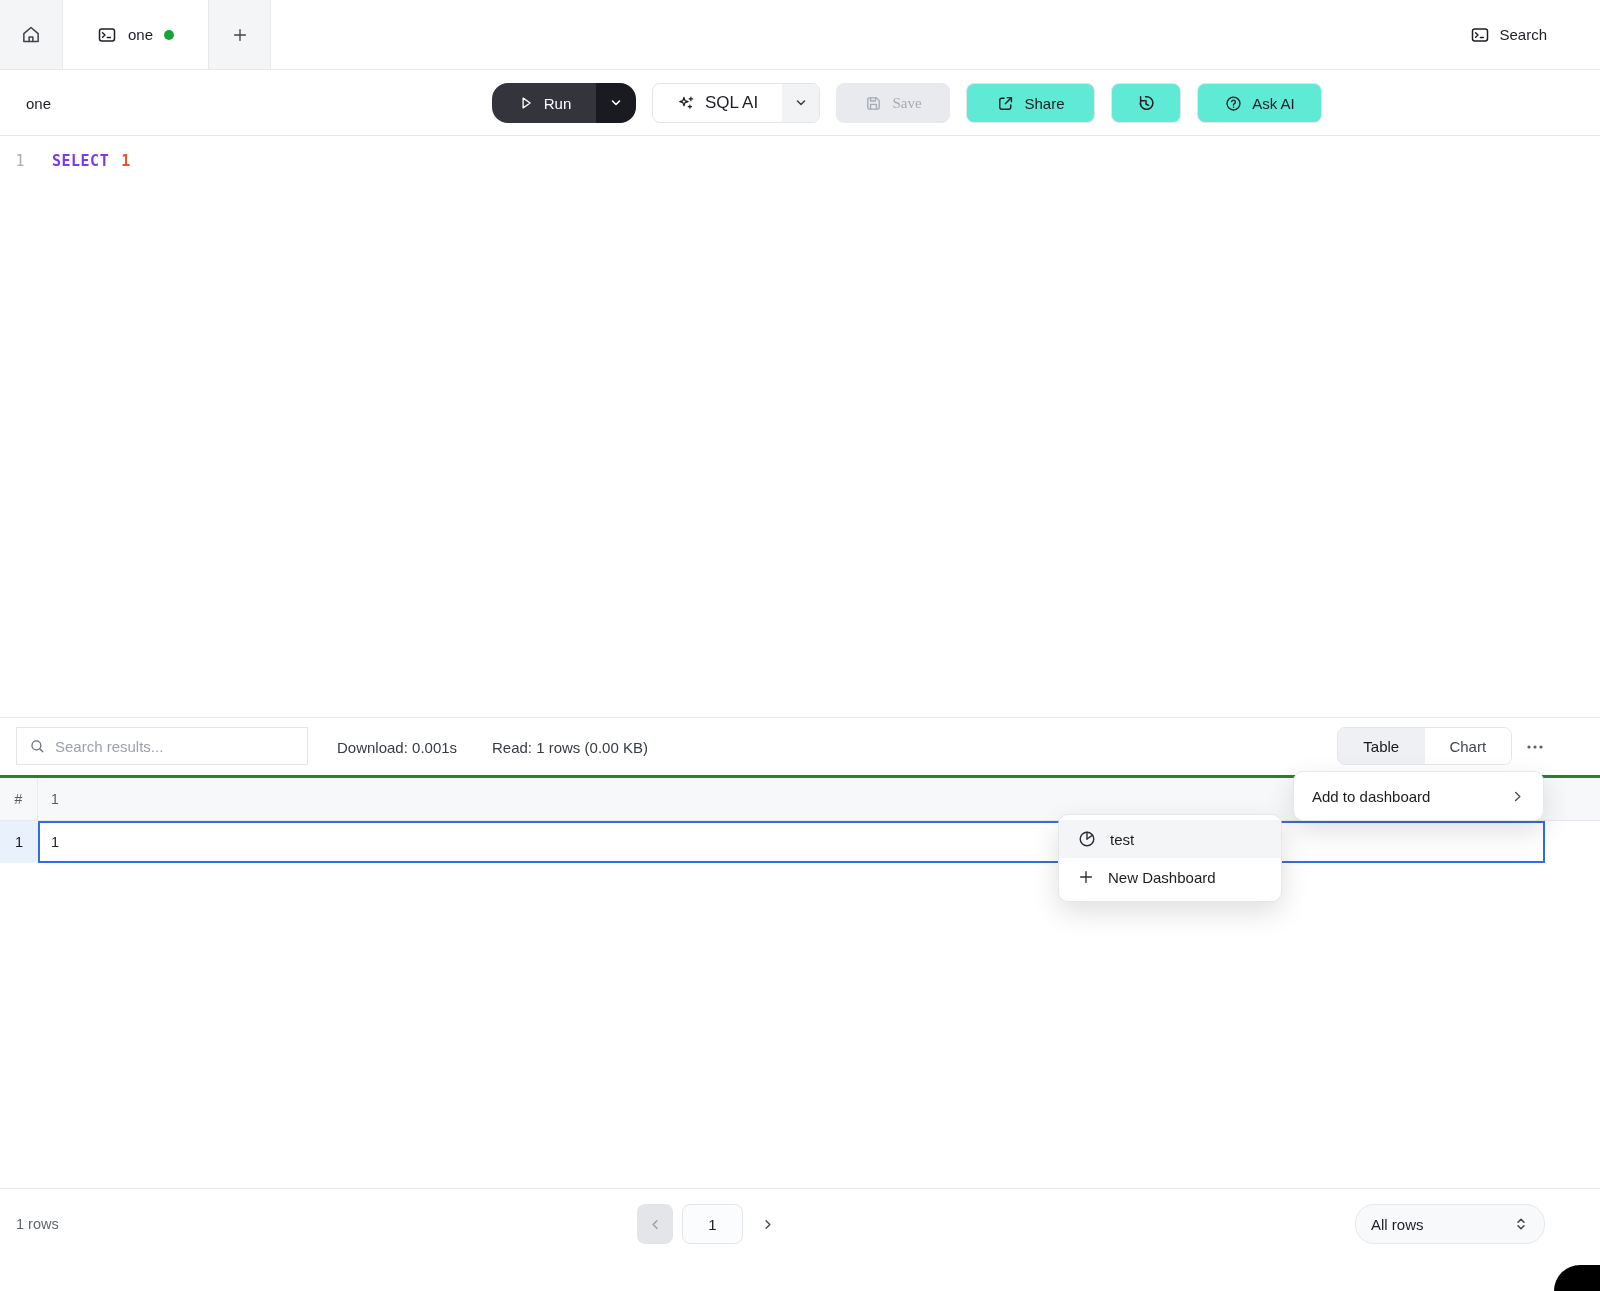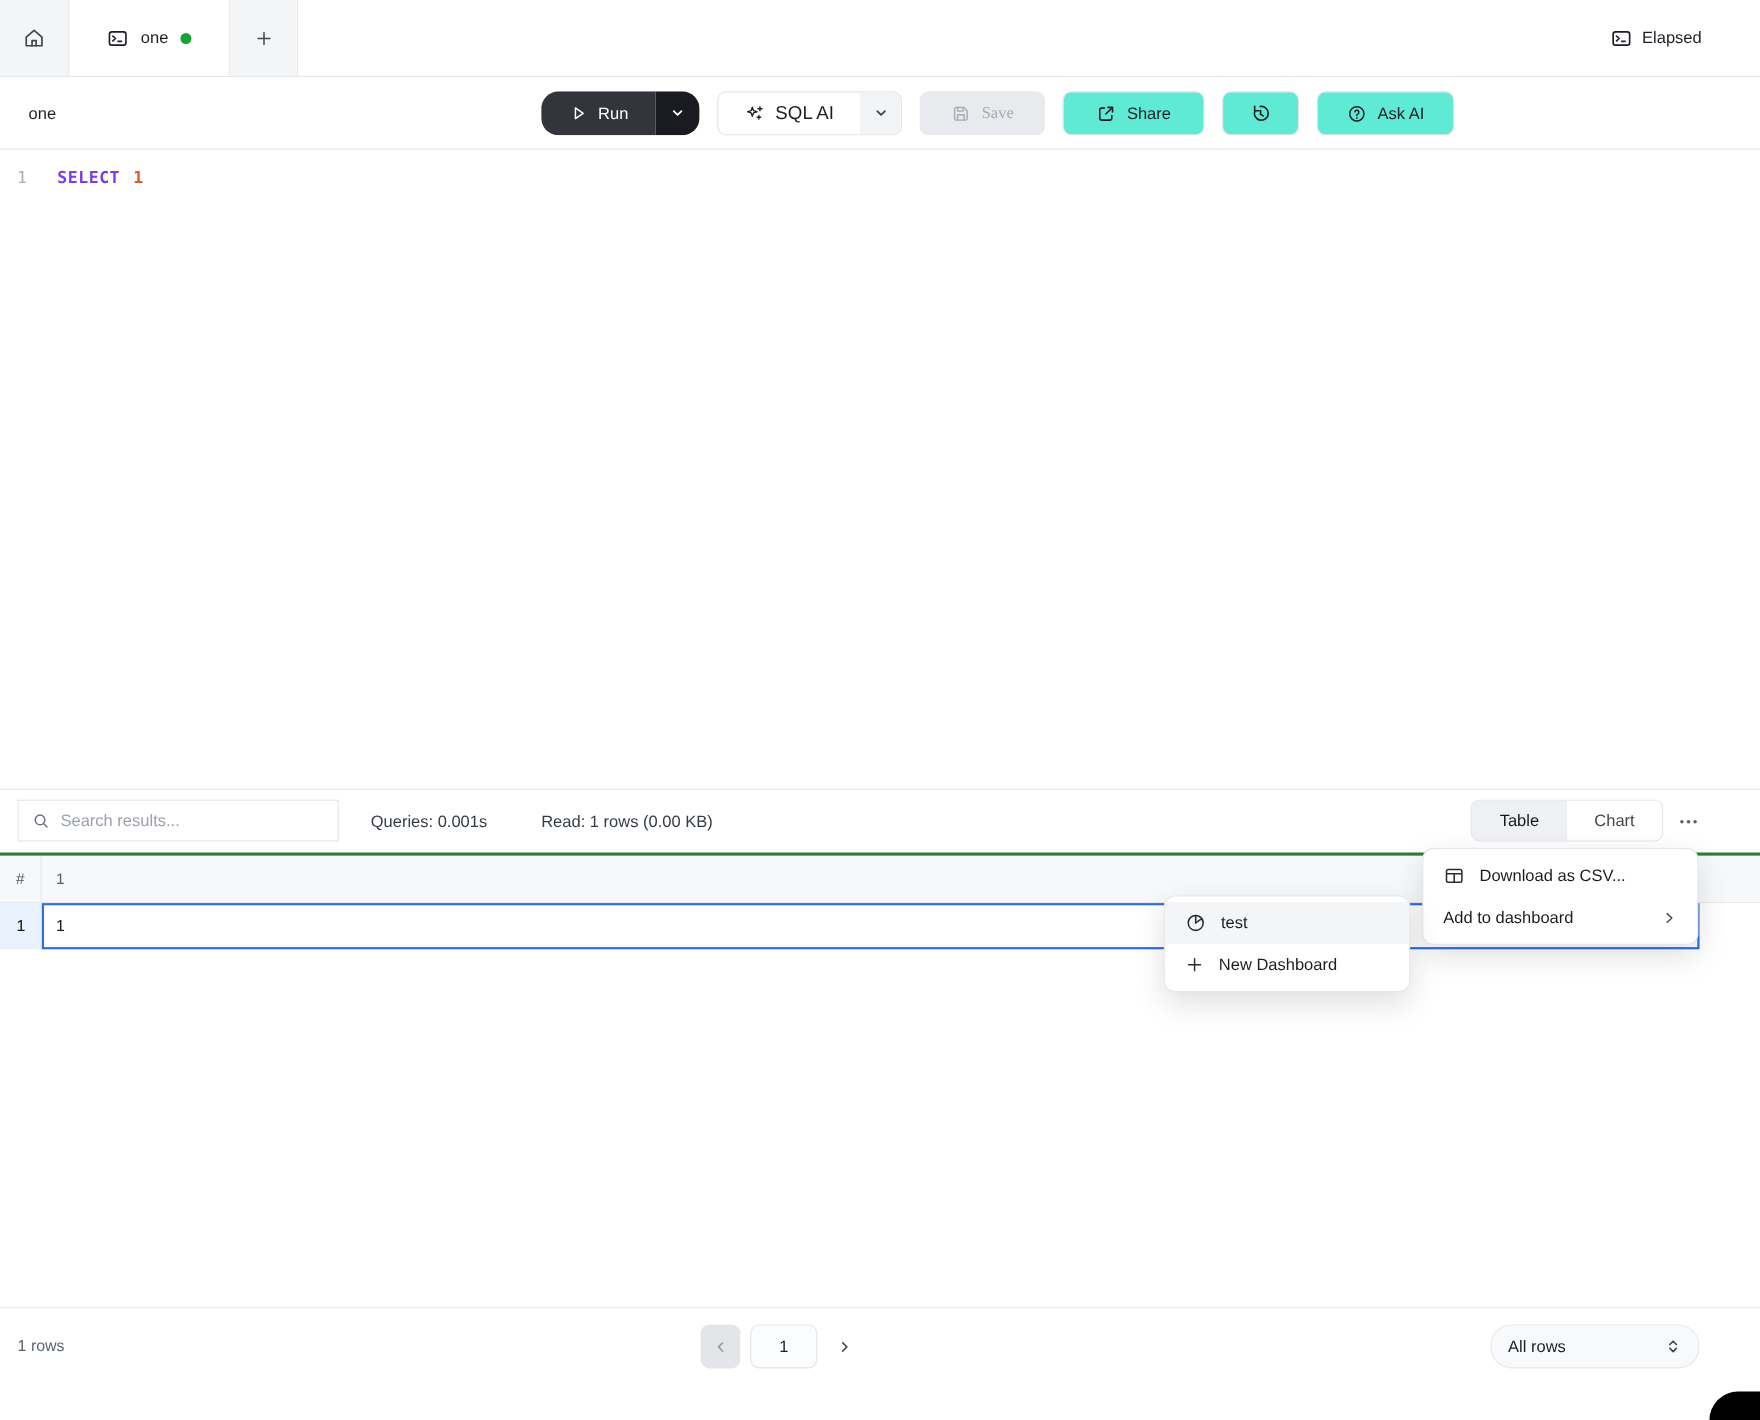--- a/index.html
+++ b/index.html
@@ -146,21 +146,21 @@
     </span>
   </div>
   <div class="queries-btn">
     <span>
       <svg width="20" height="20" viewBox="0 0 20 20" fill="none" stroke="currentColor" stroke-width="1.5" stroke-linejoin="round" stroke-linecap="round">
         <rect x="2.5" y="4" width="15" height="12" rx="2.2"></rect>
         <path d="M5.6 7.8 L8 10 L5.6 12.2"></path>
         <path d="M10.3 12.6 H13.4"></path>
       </svg>
     </span>
-    <span>Elapsed</span>
+    <span>Search</span>
   </div>
 </div>
 
 <div class="toolbar">
   <div class="query-title">one</div>
 
   <div class="toolbar-controls">
 
     <div class="run-group">
       <div class="run-main">
@@ -255,21 +255,21 @@
 <div class="results-toolbar">
   <div class="search-box">
     <span>
       <svg width="17" height="17" viewBox="0 0 20 20" fill="none" stroke="currentColor" stroke-width="1.5" stroke-linecap="round">
         <circle cx="8.7" cy="8.7" r="5.2"></circle>
         <path d="M12.7 12.7 L16.2 16.2"></path>
       </svg>
     </span>
     <input type="text" placeholder="Search results..." style="">
   </div>
-  <div class="stat stat-elapsed">Queries: 0.001s</div>
+  <div class="stat stat-elapsed">Download: 0.001s</div>
   <div class="stat stat-read">Read: 1 rows (0.00 KB)</div>
 
   <div class="view-toggle">
     <div class="seg seg-active">Table</div>
     <div class="seg seg-idle">Chart</div>
   </div>
   <div class="ellipsis-btn">
     <span>
       <svg width="20" height="20" viewBox="0 0 20 20" fill="currentColor">
         <circle cx="4" cy="10" r="1.6"></circle>
@@ -287,30 +287,20 @@
     <div class="gh-index">#</div>
     <div class="gh-col">1</div>
   </div>
   <div class="grid-row">
     <div class="gr-index">1</div>
     <div class="gr-cell">1</div>
   </div>
 </div>
 
 <div class="menu ctx-menu">
-  <div class="menu-item">
-    <span class="mi-icon">
-      <svg width="20" height="20" viewBox="0 0 20 20" fill="none" stroke="currentColor" stroke-width="1.4" stroke-linejoin="round">
-        <rect x="3" y="4.5" width="14" height="11.5" rx="1.6"></rect>
-        <path d="M3 8.4 H17"></path>
-        <path d="M10 8.4 V16"></path>
-      </svg>
-    </span>
-    <span>Download as CSV...</span>
-  </div>
   <div class="menu-item">
     <span>Add to dashboard</span>
     <span class="chev">
       <svg width="15" height="15" viewBox="0 0 16 16" fill="none" stroke="currentColor" stroke-width="1.5" stroke-linecap="round" stroke-linejoin="round">
         <path d="M6 3.8 L10.5 8 L6 12.2"></path>
       </svg>
     </span>
   </div>
 </div>
 

